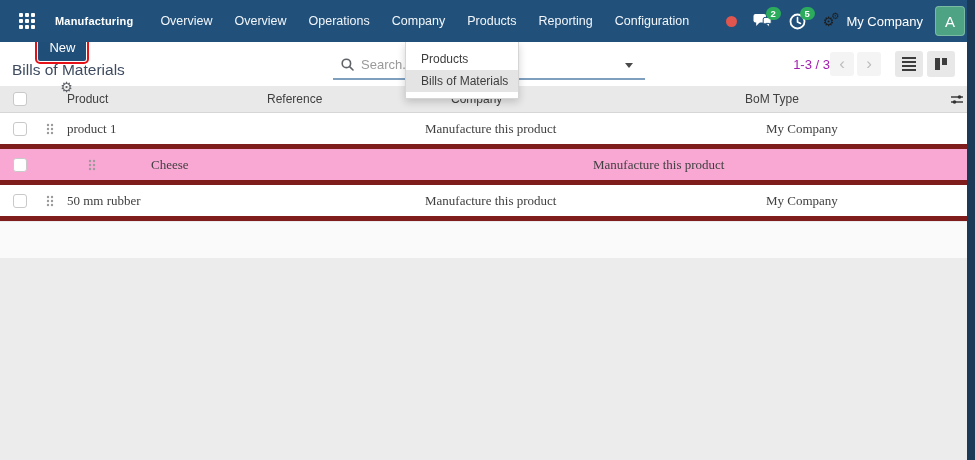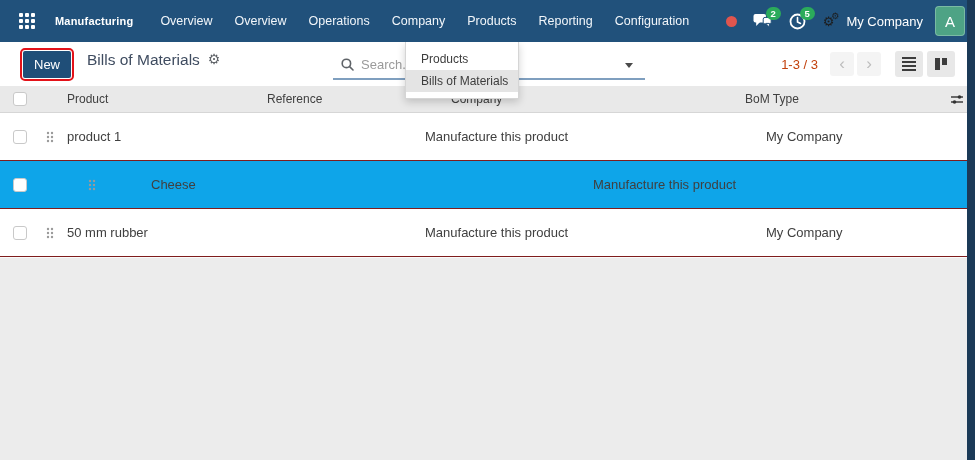--- a/index.html
+++ b/index.html
@@ -42,21 +42,21 @@
   }
 
   
   .right-strip { position: absolute; top: 0; right: 0; width: 8px; height: 460px; background: #1b3a57; z-index: 40; }
 
   
   .control-panel {
     position: absolute; top: 42px; left: 0; width: 967px; height: 44px; background: #fff;
     display: flex; align-items: center; z-index: 10;
   }
-  .cp-left { display: flex; padding-left: 19px; }
+  .cp-left { display: flex; align-items: center; padding-left: 0; flex-direction: column; }
   .new-btn {
     background: #1f4e78; color: #fff; border: none; font-family: inherit;
     font-size: 13px; padding: 6px 11px; border-radius: 2px; cursor: pointer;
     outline: 2px solid #e31219; outline-offset: 1px; margin: 0 4px;
   }
   .cp-title { font-size: 15.5px; color: #3f4c60; margin-left: 12px; white-space: nowrap; }
   .title-gear { font-size: 14px; color: #5f6368; margin-left: 8px; cursor: pointer; }
 
   .search-box {
     position: absolute; left: 333px; top: 8px; width: 312px; height: 30px;
@@ -67,21 +67,21 @@
     border: none; outline: none; background: transparent; font-family: inherit;
     font-size: 13px; color: #444; margin-left: 7px; width: 230px;
   }
   .search-input::placeholder { color: #9a9a9a; }
   .search-caret {
     position: absolute; right: 12px; top: 13px; width: 0; height: 0; cursor: pointer;
     border-left: 4px solid transparent; border-right: 4px solid transparent; border-top: 5px solid #4a4a4a;
   }
 
   .cp-right { margin-left: auto; display: flex; align-items: center; padding-right: 12px; }
-  .pager-range { font-size: 13px; color: #c2410c; margin-right: 12px; white-space: nowrap; text-align: right; }
+  .pager-range { font-size: 13px; color: #a21caf; margin-right: 0; white-space: nowrap; text-align: right; }
   .pg-btn {
     width: 24px; height: 24px; border: none; background: #f4f4f4; border-radius: 3px;
     color: #bdbdbd; font-size: 17px; line-height: 20px; cursor: default; font-family: inherit;
   }
   .pg-btn.left { margin-right: 3px; }
   .view-btns { display: flex; margin-left: 14px; }
   .view-btn {
     width: 28px; height: 26px; border: none; background: #e8e8e8; border-radius: 3px;
     display: flex; align-items: center; justify-content: center; cursor: pointer;
   }
@@ -107,22 +107,22 @@
     display: grid; grid-template-columns: 40px 27px 193px 165px 315px 210px 17px;
     align-items: center;
   }
   .thead {
     background: #e9e9e9; height: 27px; border-bottom: 1px solid #d6d6d6; cursor: pointer;
   }
   .th { font-size: 12px; color: #404040; font-weight: 500; }
   .th.ref { padding-left: 7px; }
   .th.bom { padding-left: 5px; }
   .th.comp { padding-left: 26px; }
-  .trow { background: #fff; height: 48px; border-bottom: 1px solid #7f1d1d; cursor: pointer; }
-  .trow.striped { background: #0ea5e9; gap: 42px; }
+  .trow { background: #fff; height: 36px; border-bottom: 5px solid #7f1d1d; cursor: pointer; font-family: Liberation Serif, serif; }
+  .trow.striped { background: #f9a8d4; gap: 42px; }
   .td { font-size: 13px; color: #404040; white-space: nowrap; overflow: hidden; }
   .td.comp { padding-left: 26px; }
   .cb-cell { display: flex; justify-content: center; }
   .checkbox {
     width: 14px; height: 14px; border: 1px solid #c9c9c9; border-radius: 3px; background: #fff; cursor: pointer;
   }
   .handle-cell { display: flex; justify-content: flex-start; padding-left: 6px; }
   .drag-handle { cursor: grab; display: block; }
   .adjust-cell { display: flex; justify-content: flex-start; }
   .after-rows { position: absolute; top: 222px; left: 0; width: 967px; height: 36px; background: #fafafa; }

